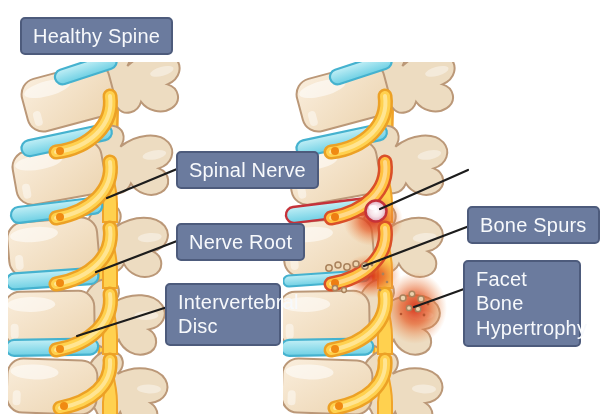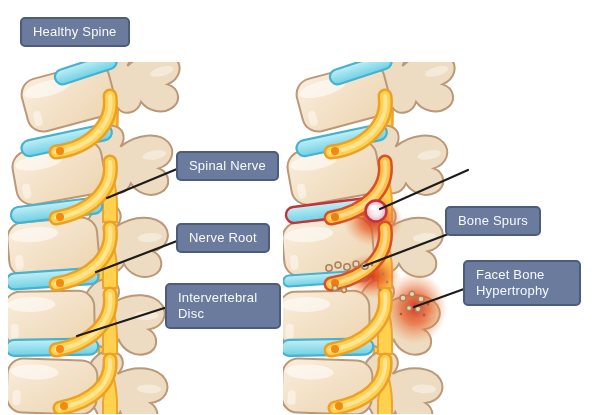--- a/index.html
+++ b/index.html
@@ -3,21 +3,21 @@
 <meta charset="utf-8">
 <style>
   html,body{margin:0;padding:0;background:#ffffff;}
   #stage{
     position:relative;width:600px;height:415px;overflow:hidden;background:#ffffff;
     font-family:"Liberation Sans",sans-serif;
   }
   .panel-label{
     position:absolute;box-sizing:border-box;
     background:#6b7b9e;border:2px solid #4d5b7c;border-radius:5px;
-    color:#f7f9fc;font-size:13px;line-height:1.22;padding:5px 11px;
+    color:#f7f9fc;font-size:20px;line-height:1.22;padding:5px 11px;
     letter-spacing:.2px;
   }
   .spine-svg{position:absolute;}
   #connector-overlay{position:absolute;left:0;top:0;pointer-events:none;}
 </style>
 </head>
 <body>
 
 <div id="stage">
 
@@ -241,17 +241,17 @@
   <div class="panel-label" style="left:20px;top:17px">Healthy Spine</div>
 
 
   <div class="panel-label" style="left:176px;top:151px">Spinal Nerve</div>
 
   <div class="panel-label" style="left:176px;top:223px">Nerve Root</div>
 
   <div class="panel-label" style="left:165px;top:283px;width:116px">Intervertebral Disc</div>
 
 
-  <div class="panel-label" style="left:445px;top:206px">Bone Spurs</div>
+  <div class="panel-label" style="left:467px;top:206px">Bone Spurs</div>
 
   <div class="panel-label" style="left:463px;top:260px;width:118px">Facet Bone Hypertrophy</div>
 
 </div>
 
 </body></html>

